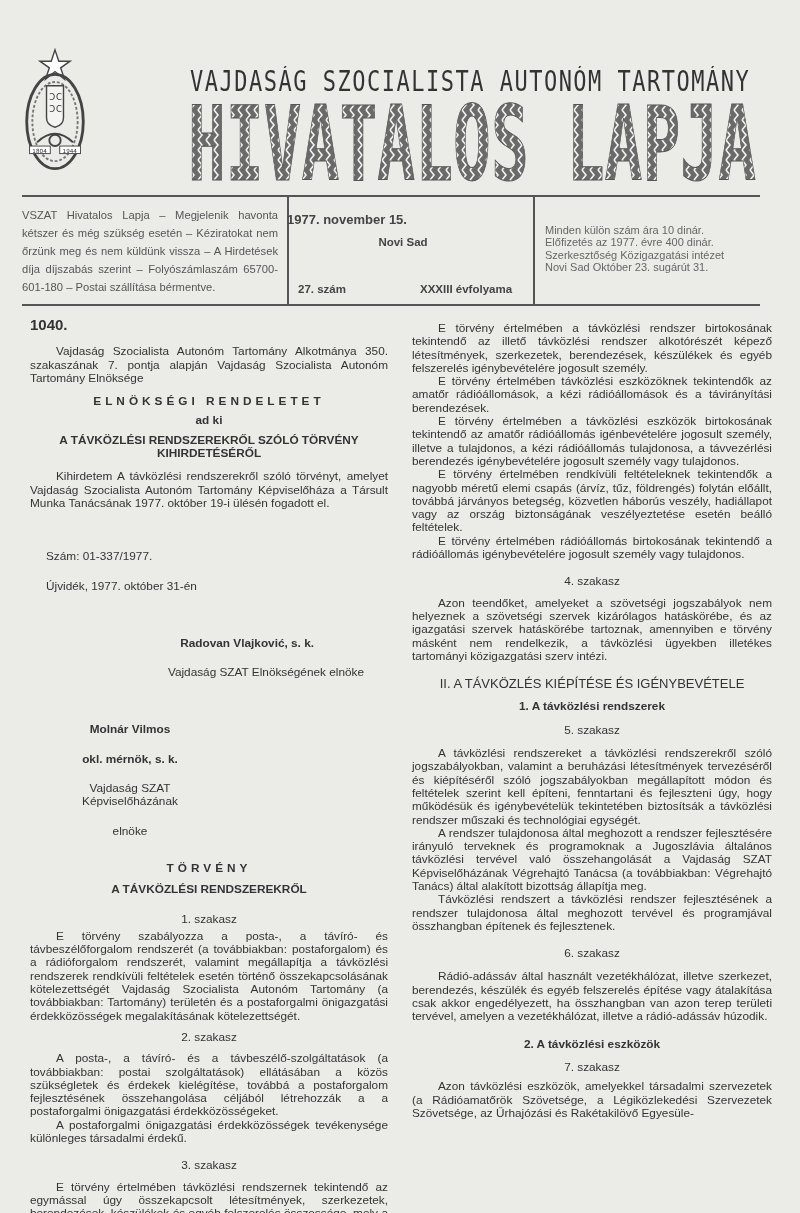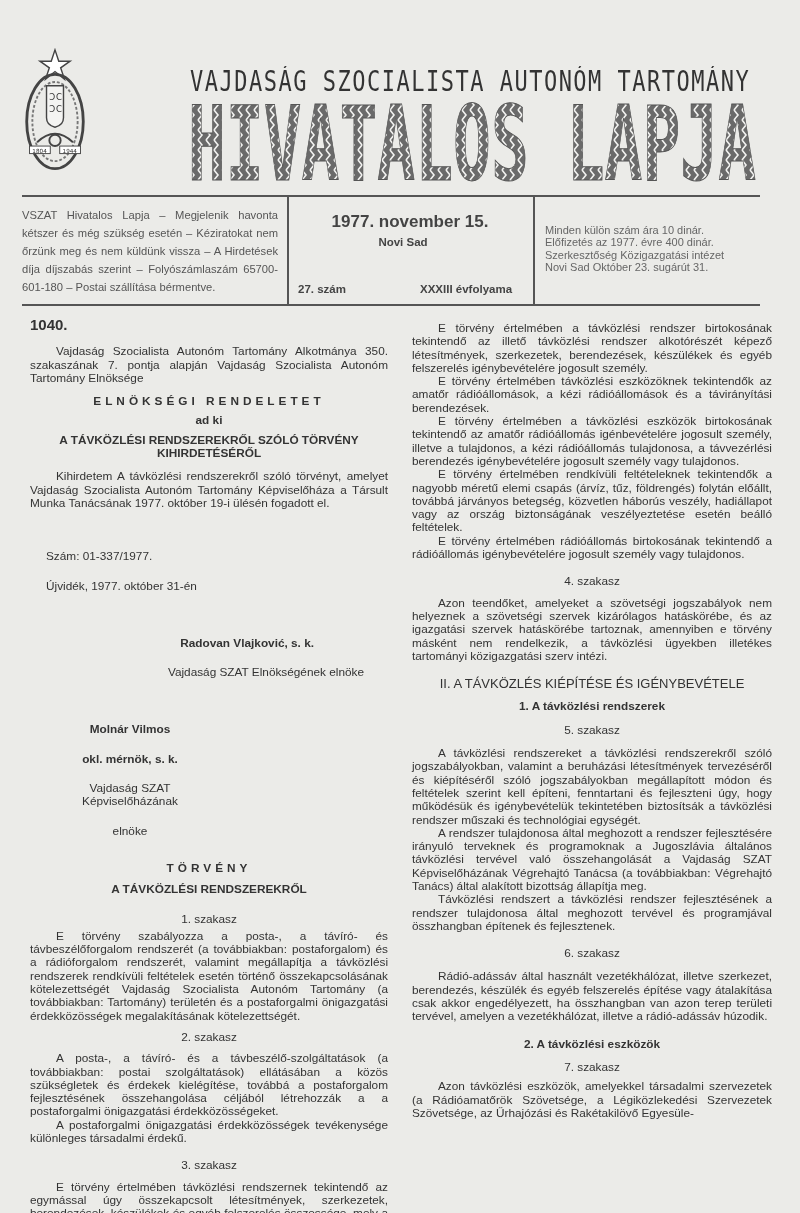--- a/index.html
+++ b/index.html
@@ -16,21 +16,21 @@
     font-family:"DejaVu Sans Mono", monospace; font-size:22px; letter-spacing:1.5px;
     color:#333; white-space:nowrap; transform:scaleY(1.25); transform-origin:left top;
   }
   .masthead { position:absolute; left:188px; top:100px; width:570px; height:84px; }
   .rule { position:absolute; height:1.5px; background:#555; }
   .vrule { position:absolute; width:1.5px; background:#555; }
   .box-left {
     position:absolute; left:22px; top:206px; width:256px;
     font-size:11.2px; line-height:18px; color:#555; text-align:justify;
   }
-  .box-mid-date { position:absolute; left:287px; top:212px; width:246px; text-align:center; font-weight:bold; font-size:17px; color:#444; }
+  .box-mid-date { position:absolute; left:287px; top:212px; width:246px; text-align:left; font-weight:bold; font-size:13px; color:#444; }
   .box-mid-city { position:absolute; left:287px; top:236px; width:232px; text-align:center; font-weight:bold; font-size:11.5px; color:#444; }
   .box-mid-num { position:absolute; left:298px; top:283px; font-weight:bold; font-size:11.5px; color:#444; }
   .box-mid-vol { position:absolute; left:420px; top:283px; font-weight:bold; font-size:11.5px; color:#444; }
   .box-right { position:absolute; left:545px; top:224px; width:230px; font-size:11px; line-height:12.4px; color:#666; }
   .col { position:absolute; top:318px; font-size:11.8px; line-height:13.3px; color:#333; }
   .col-left { left:30px; width:358px; }
   .col-right { left:412px; width:360px; top:322px; }
   .p { text-align:justify; text-indent:2.2em; margin:0; }
   .c { text-align:center; margin:0; }
   .b { font-weight:bold; }

